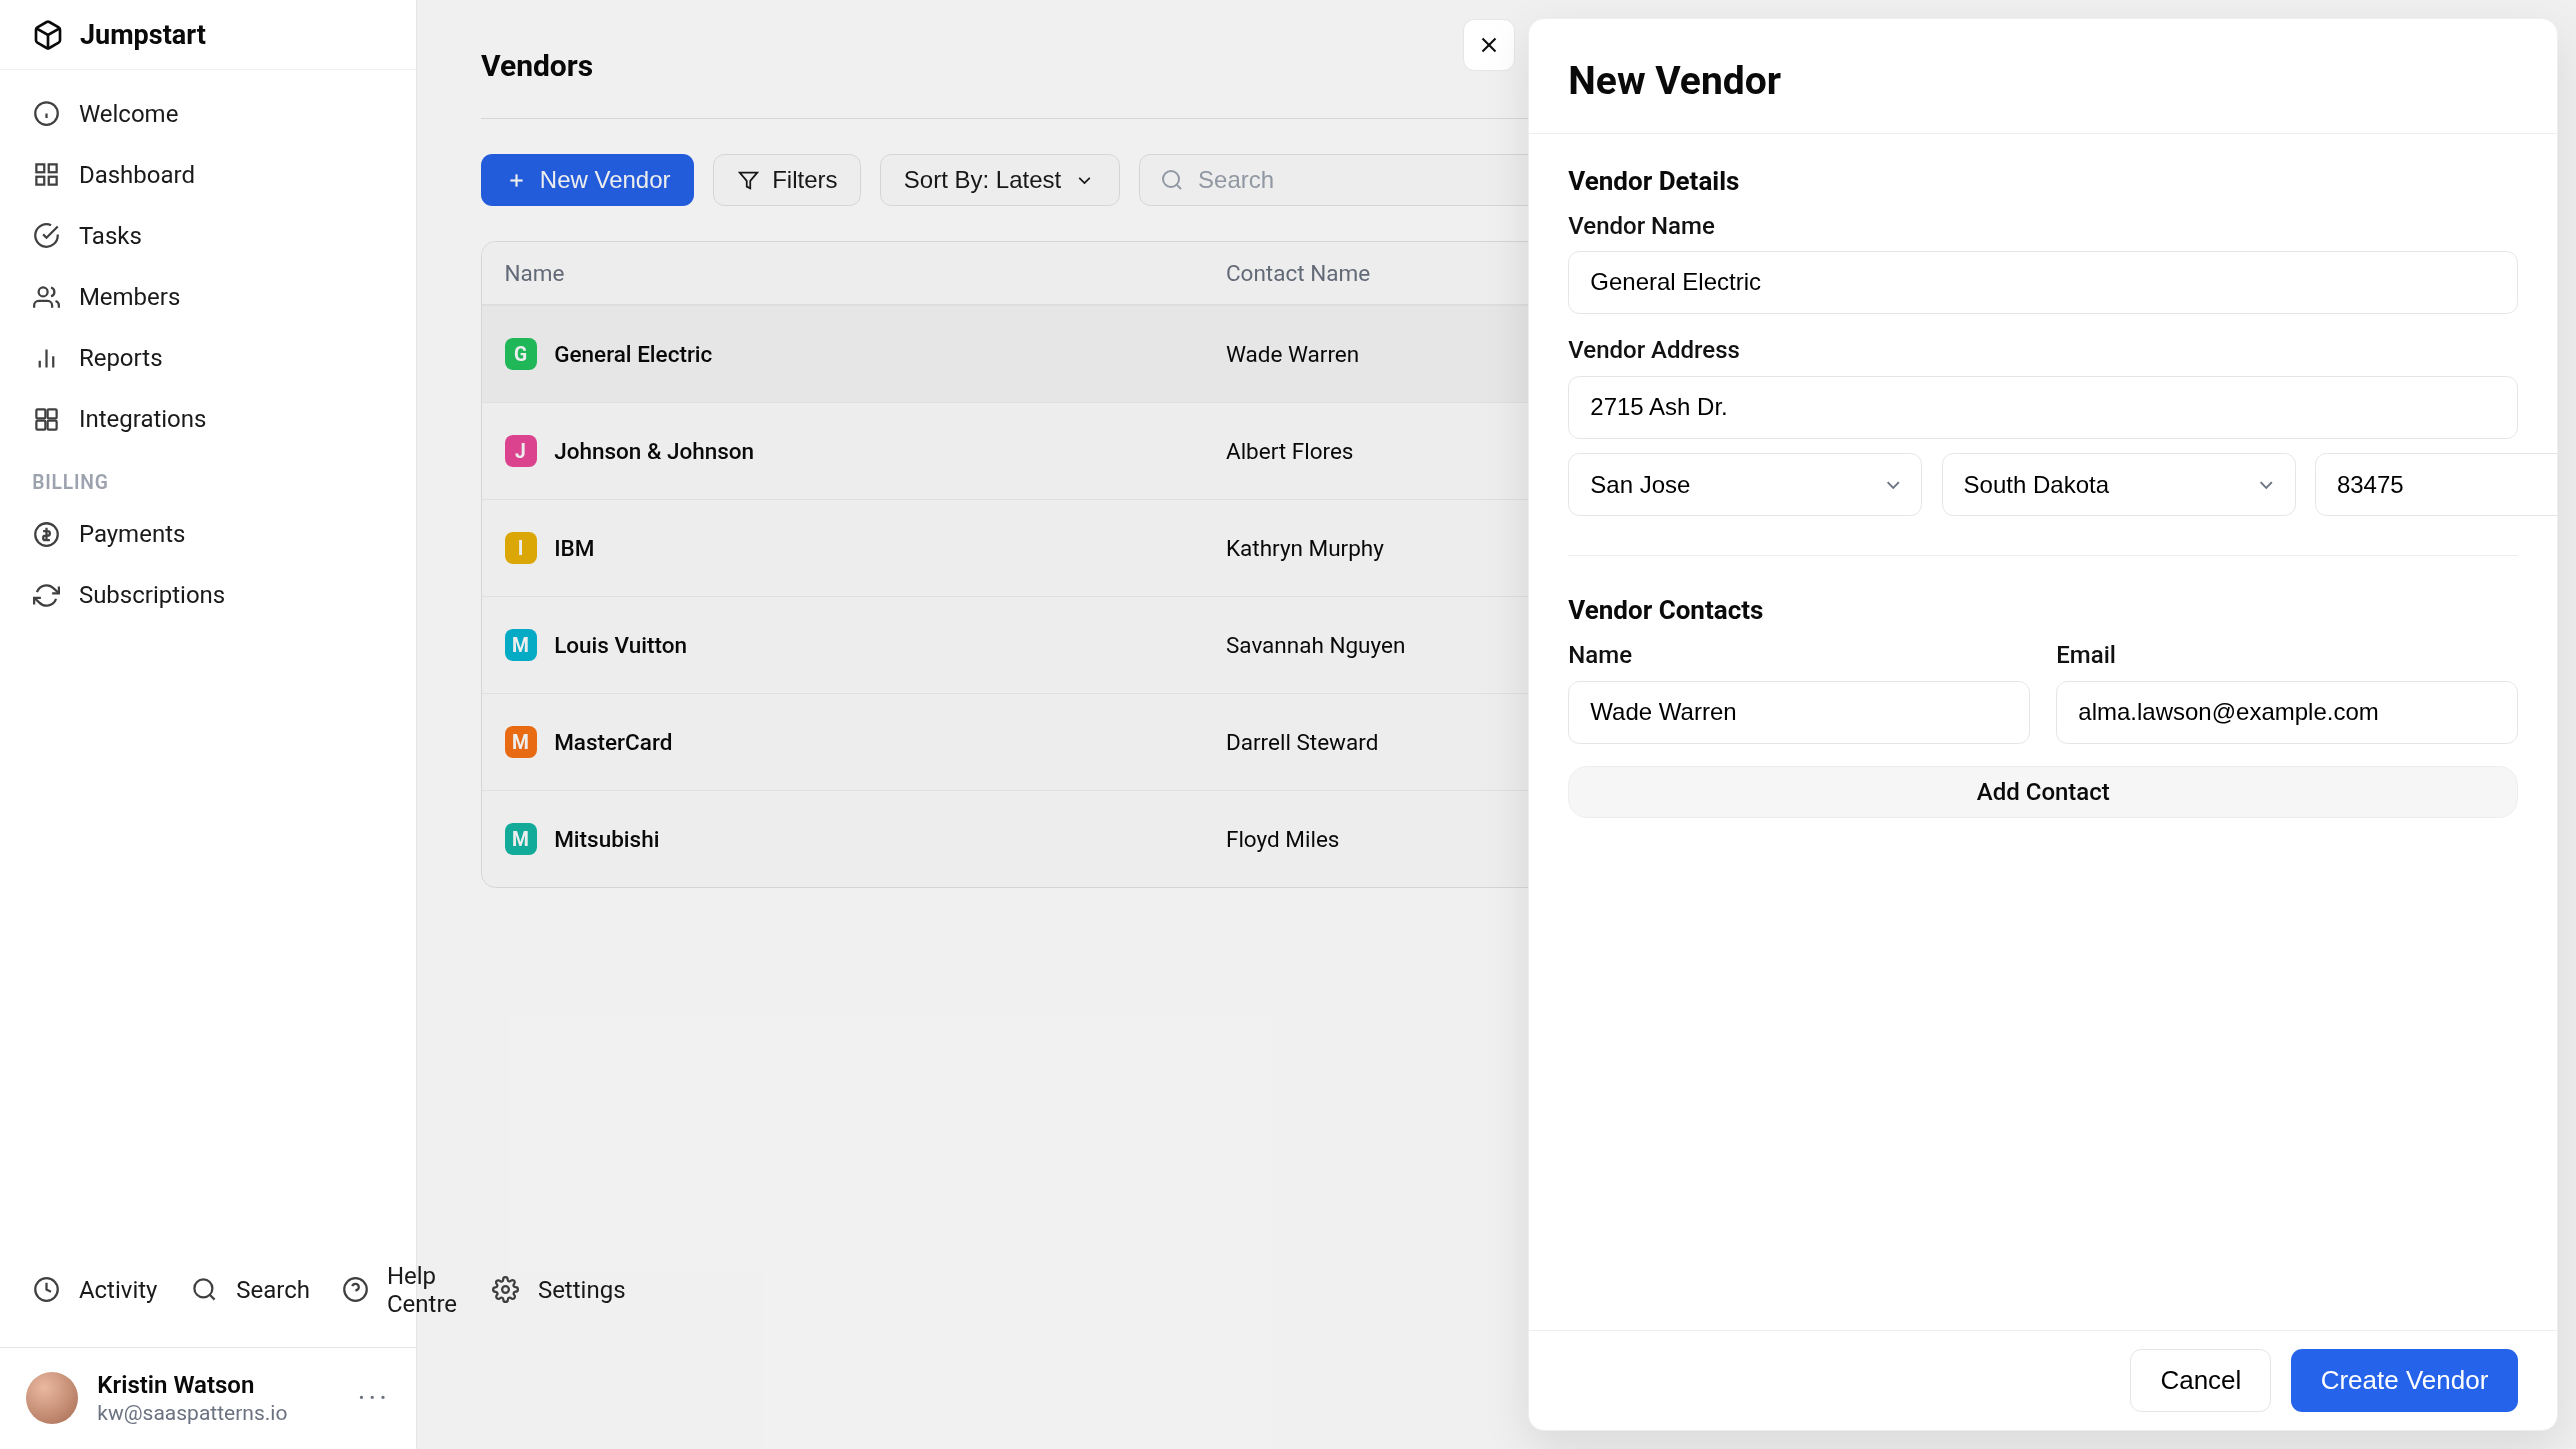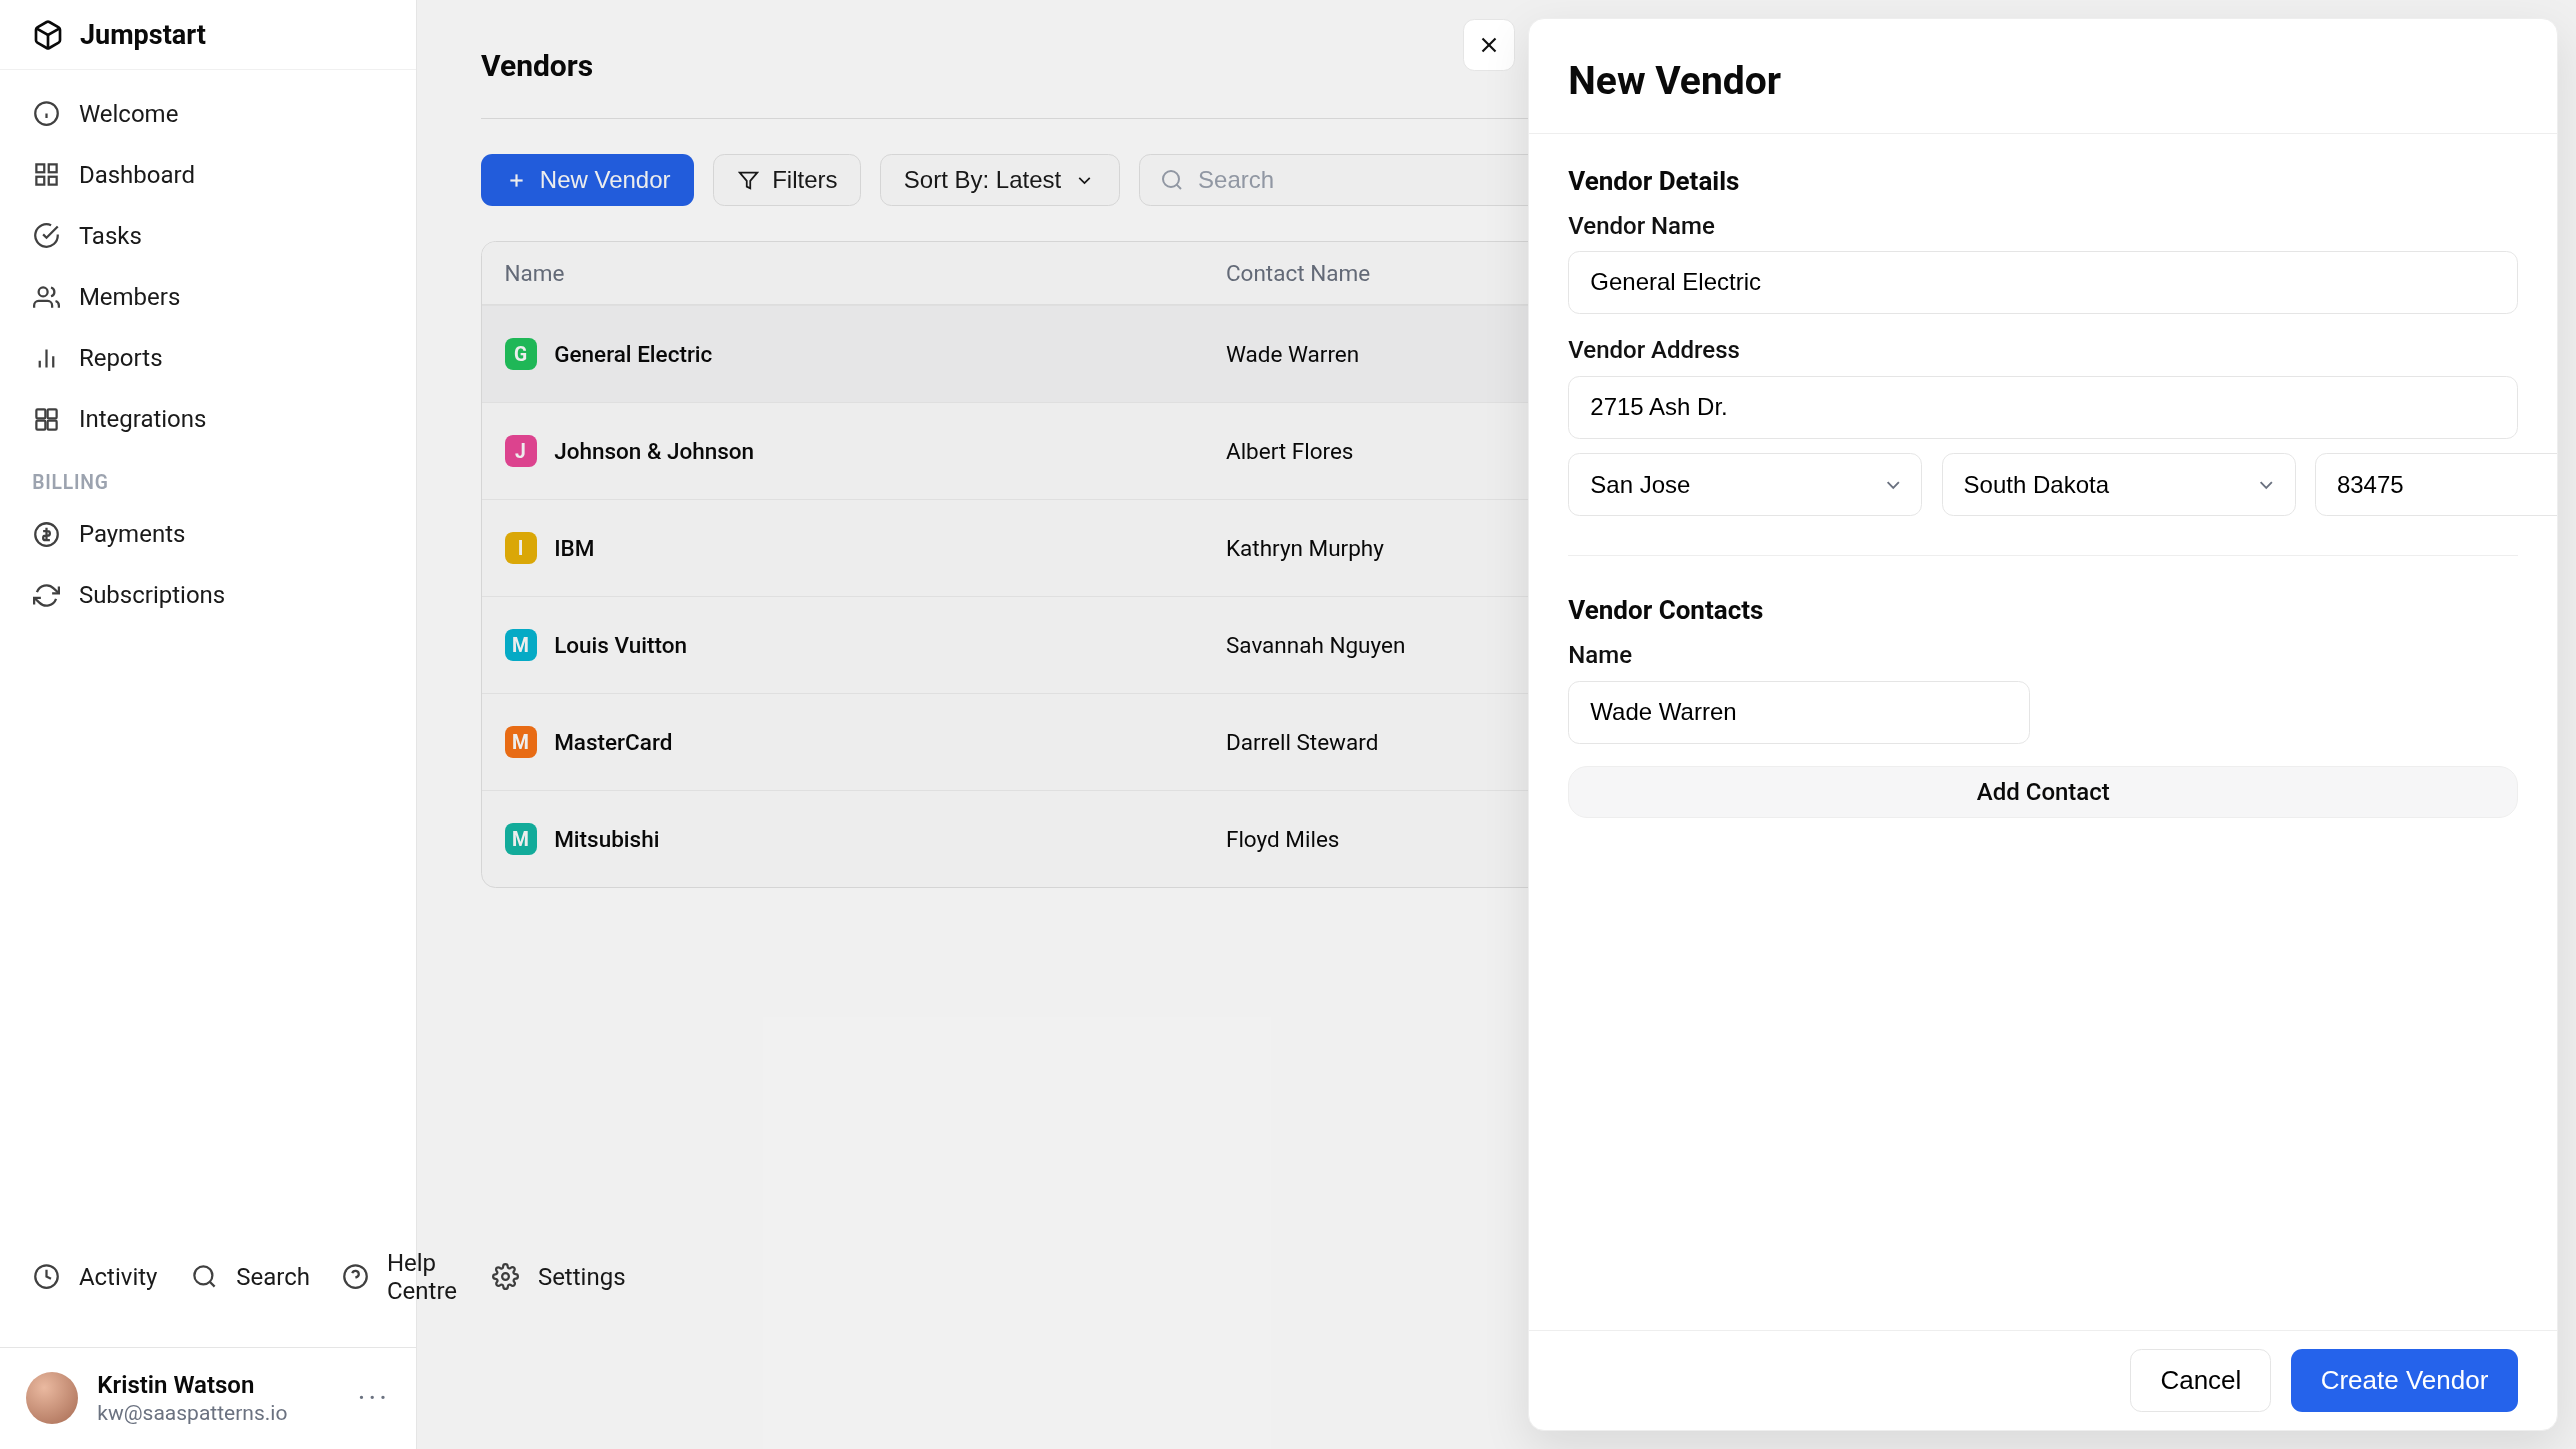--- a/index.html
+++ b/index.html
@@ -60,21 +60,21 @@
 
   .sidebar-bottom {
     margin-top: auto;
     padding: 14.5px 17.7px;
     display: flex; flex-direction: row; gap: 3.2px;
   }
 
   .user-card {
     border-top: 0.8px solid #e5e5e5;
     padding: 22.5px 26px;
-    display: flex; align-items: center; gap: 19.3px; margin-top: 13px;
+    display: flex; align-items: center; gap: 19.3px;
   }
   .avatar {
     width: 52px; height: 52px; border-radius: 50%;
     background: radial-gradient(circle at 35% 30%, #eab9a0, #a66a52);
   }
   .user-meta { display:flex; flex-direction:column; line-height:1.25; }
   .user-name { font-weight:600; font-size:24px; }
   .user-email { font-size:21px; color:#6b7280; }
   .user-more { margin-left:auto; color:#6b7280; font-size:29px; letter-spacing:3.2px; cursor:pointer;}
 
@@ -523,20 +523,24 @@
     <hr style="border:none;border-top:0.8px solid #eee;">
 
     <div>
       <h3 class="section-title">Vendor Contacts</h3>
 
       <div class="row-2" style="margin-top:16px">
         <div class="field">
           <label class="field-label">Name</label>
           <input class="input" value="Wade Warren" style="">
         </div>
+        <div class="field">
+          <label class="field-label">Email</label>
+          <input class="input" value="alma.lawson@example.com" style="">
+        </div>
       </div>
 
       <div class="add-contact" style="margin-top:22.5px">
         <span>Add Contact</span>
       </div>
     </div>
 
   </div>
 
   <div class="drawer-footer">

